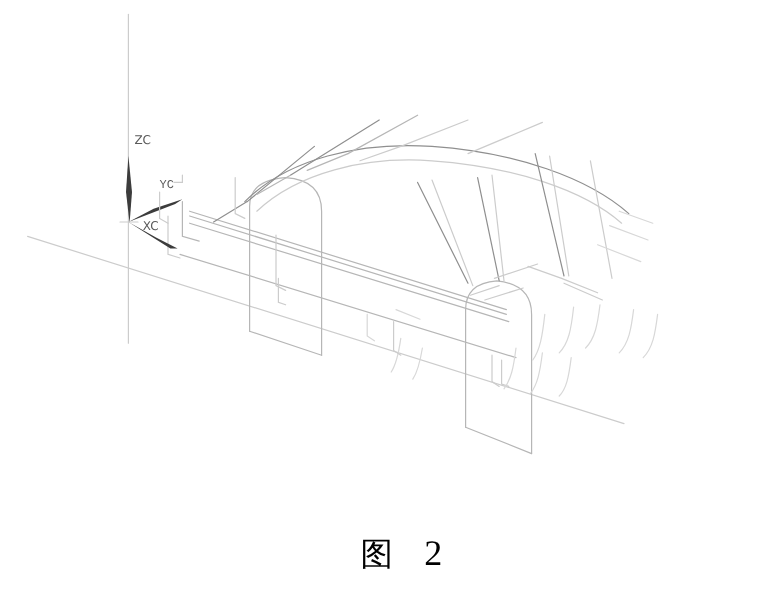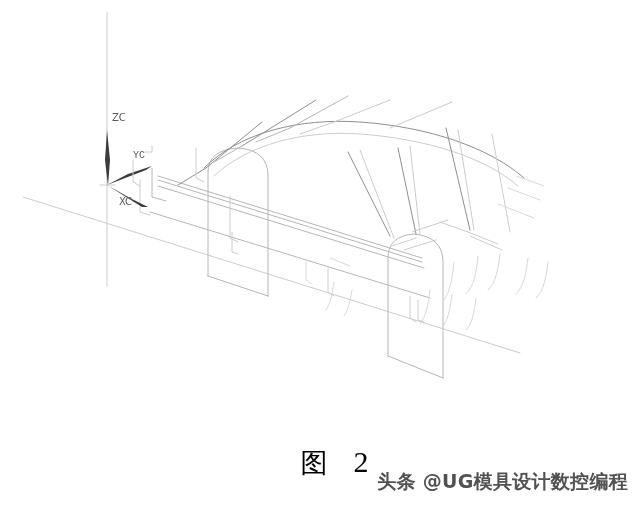--- a/index.html
+++ b/index.html
@@ -79,21 +79,21 @@
   .axis-label {
     position: absolute;
     font-family: "DejaVu Sans", "Liberation Sans", sans-serif;
     font-size: 10px;
     color: #5a5a5a;
     user-select: none;
     white-space: nowrap;
   }
   #label-zc { left: 112px; top: 112px; }
   #label-yc { left: 133px; top: 150px; font-family: Liberation Mono, monospace; }
-  #label-xc { left: 119px; top: 196px; }
+  #label-xc { left: 119px; top: 184px; }
 </style>
 </head>
 <body>
 
 <div id="figure-root">
 
   <svg id="cad-canvas" viewBox="0 0 640 506" xmlns="http://www.w3.org/2000/svg">
 
     <defs>
       <style>
@@ -211,15 +211,14 @@
   </svg>
 
   <span class="axis-label" id="label-zc">ZC</span>
   <span class="axis-label" id="label-yc">YC</span>
   <span class="axis-label" id="label-xc">XC</span>
 
   <div class="caption-row">
     <span class="cap-label">图</span><span class="cap-gap"></span><span class="cap-num">2</span>
   </div>
 
-  <div class="watermark">头条 @UG模具设计数控编程</div>
 
 </div>
 
 </body></html>

